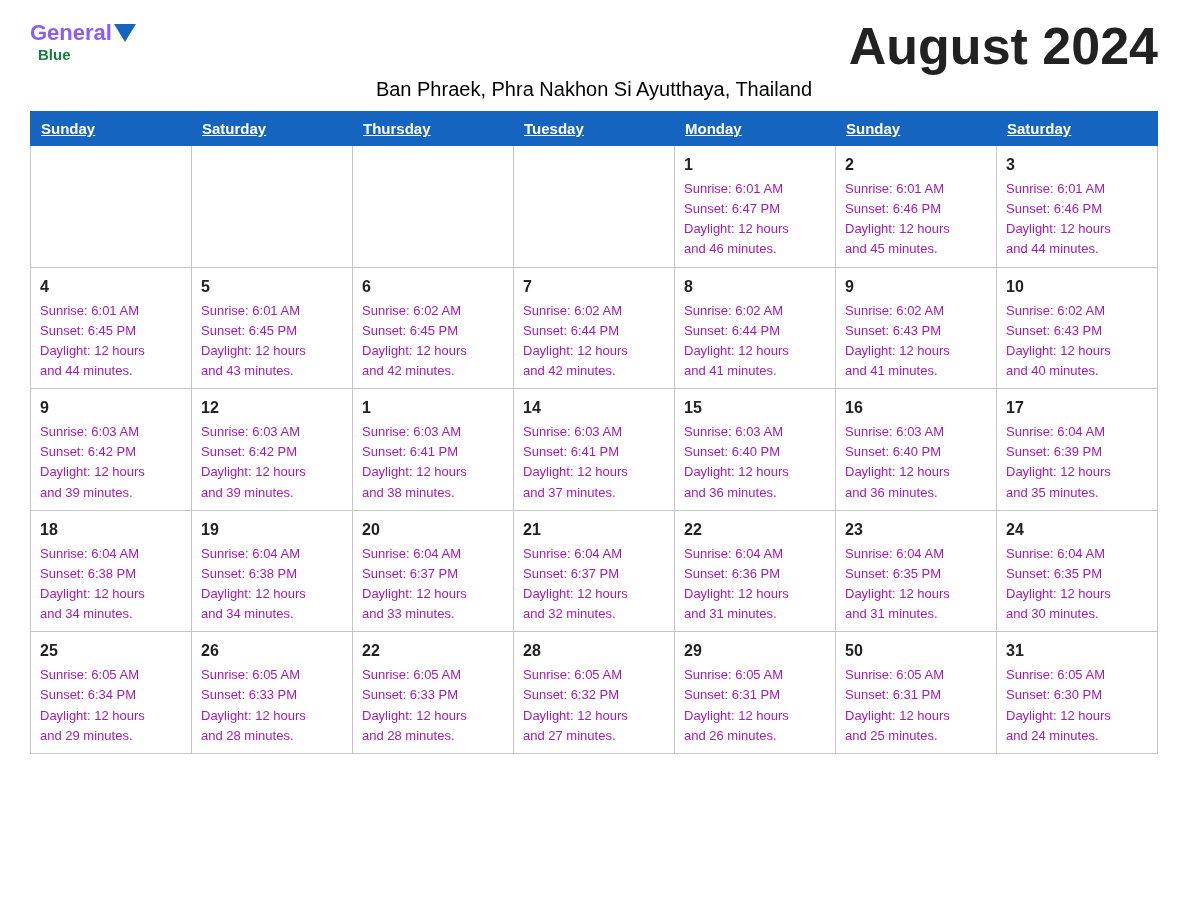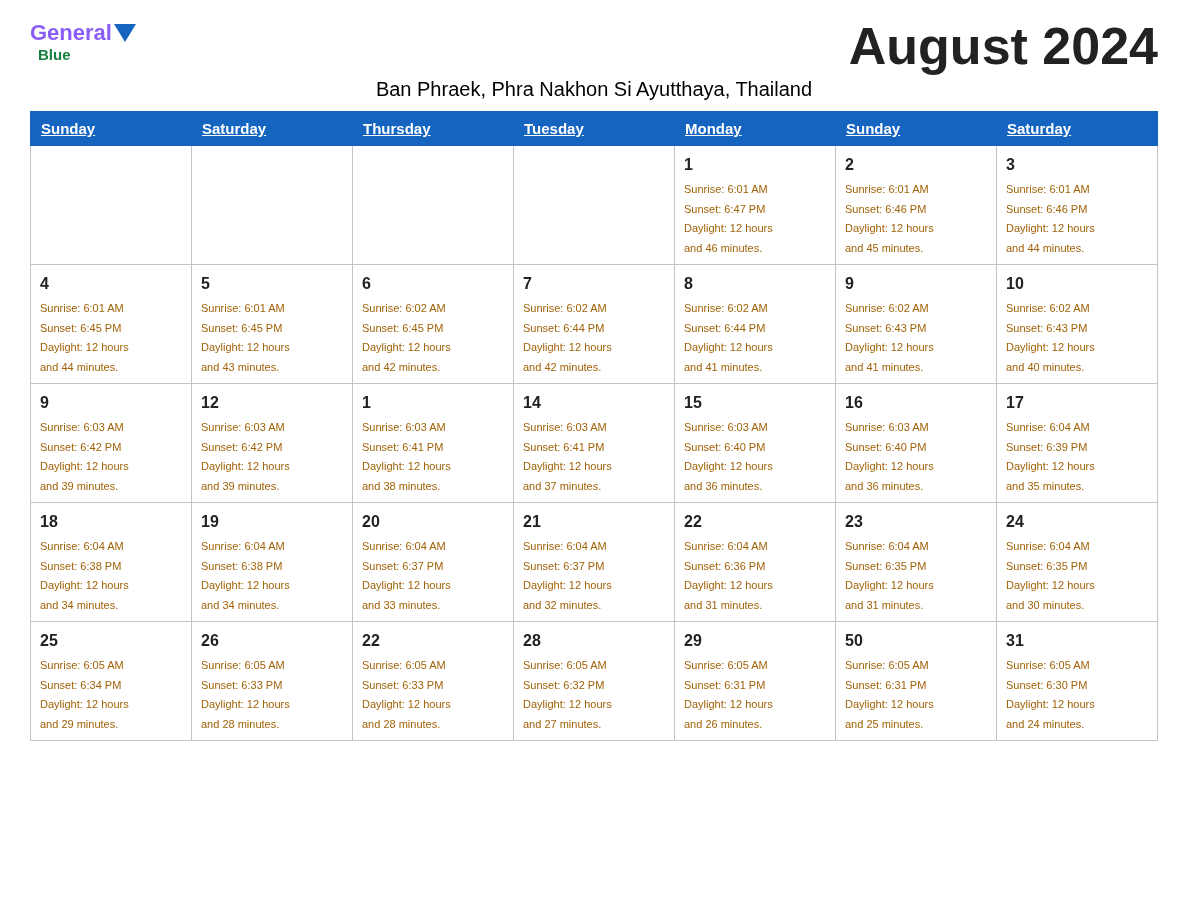--- a/index.html
+++ b/index.html
@@ -68,22 +68,22 @@
     }
 
     .day-number {
       font-size: 16px;
       font-weight: bold;
       display: block;
       margin-bottom: 2px;
     }
 
     .day-info {
-      font-size: 11px;
-      color: #a16207;
+      font-size: 13px;
+      color: #a21caf;
       line-height: 1.55;
     }
 
     .empty-cell {
       background: #fff;
     }
 
     .logo-wrapper {
       display: flex;
       flex-direction: column;

